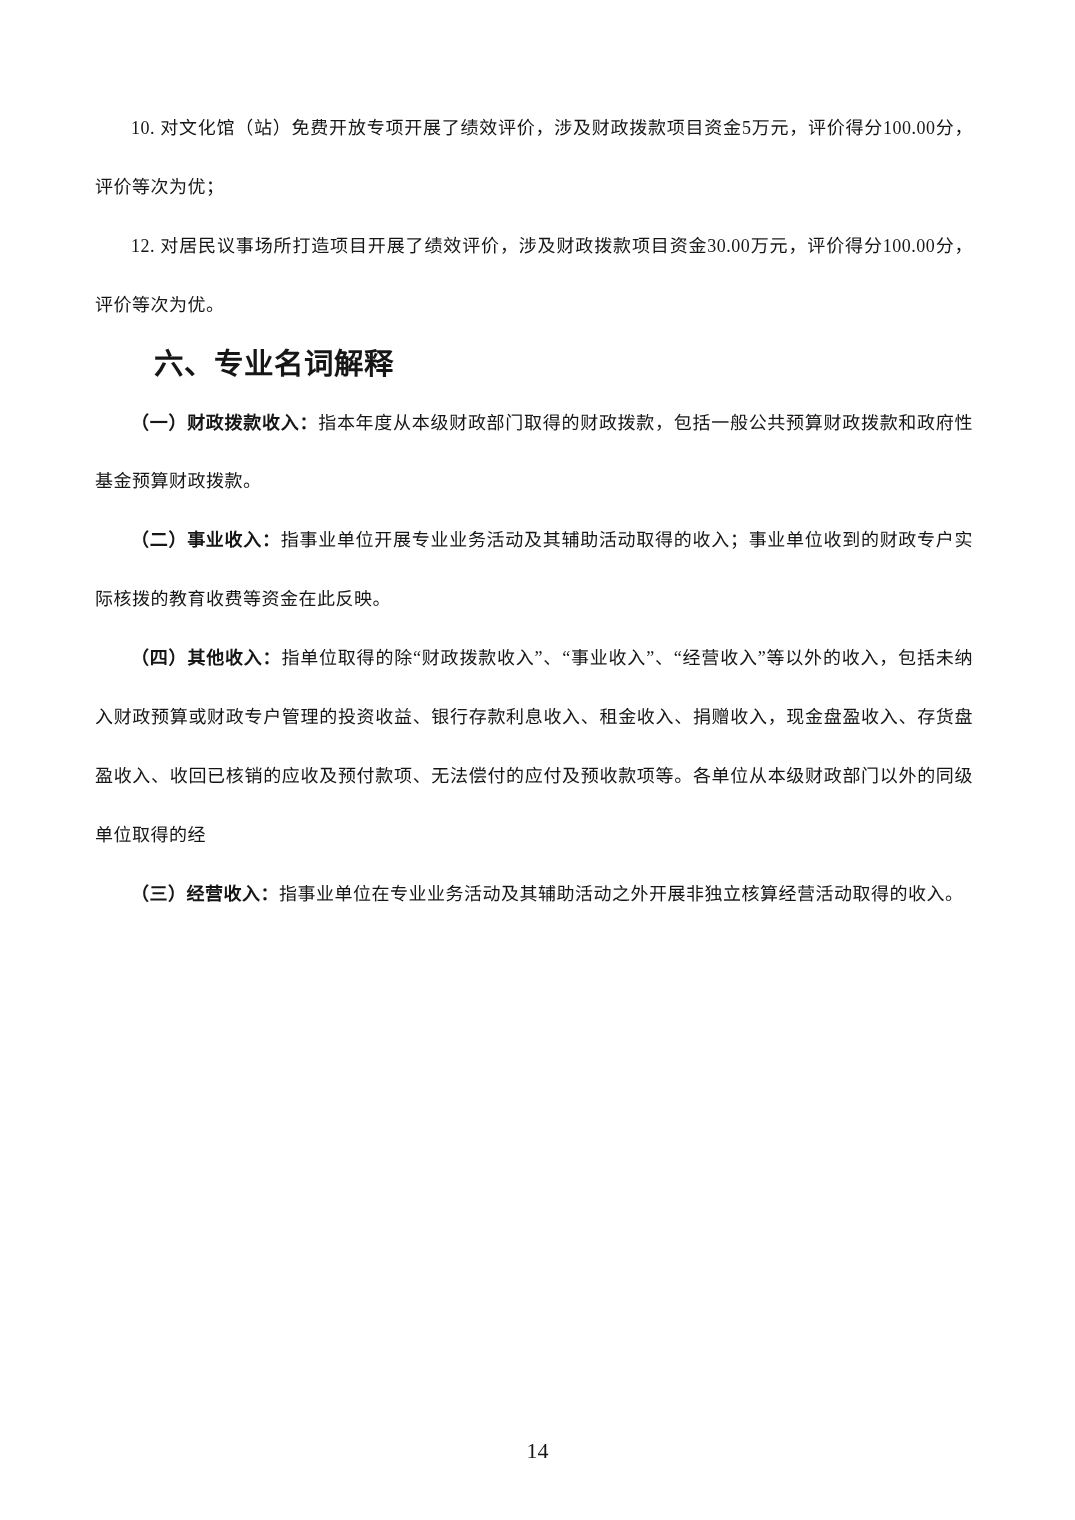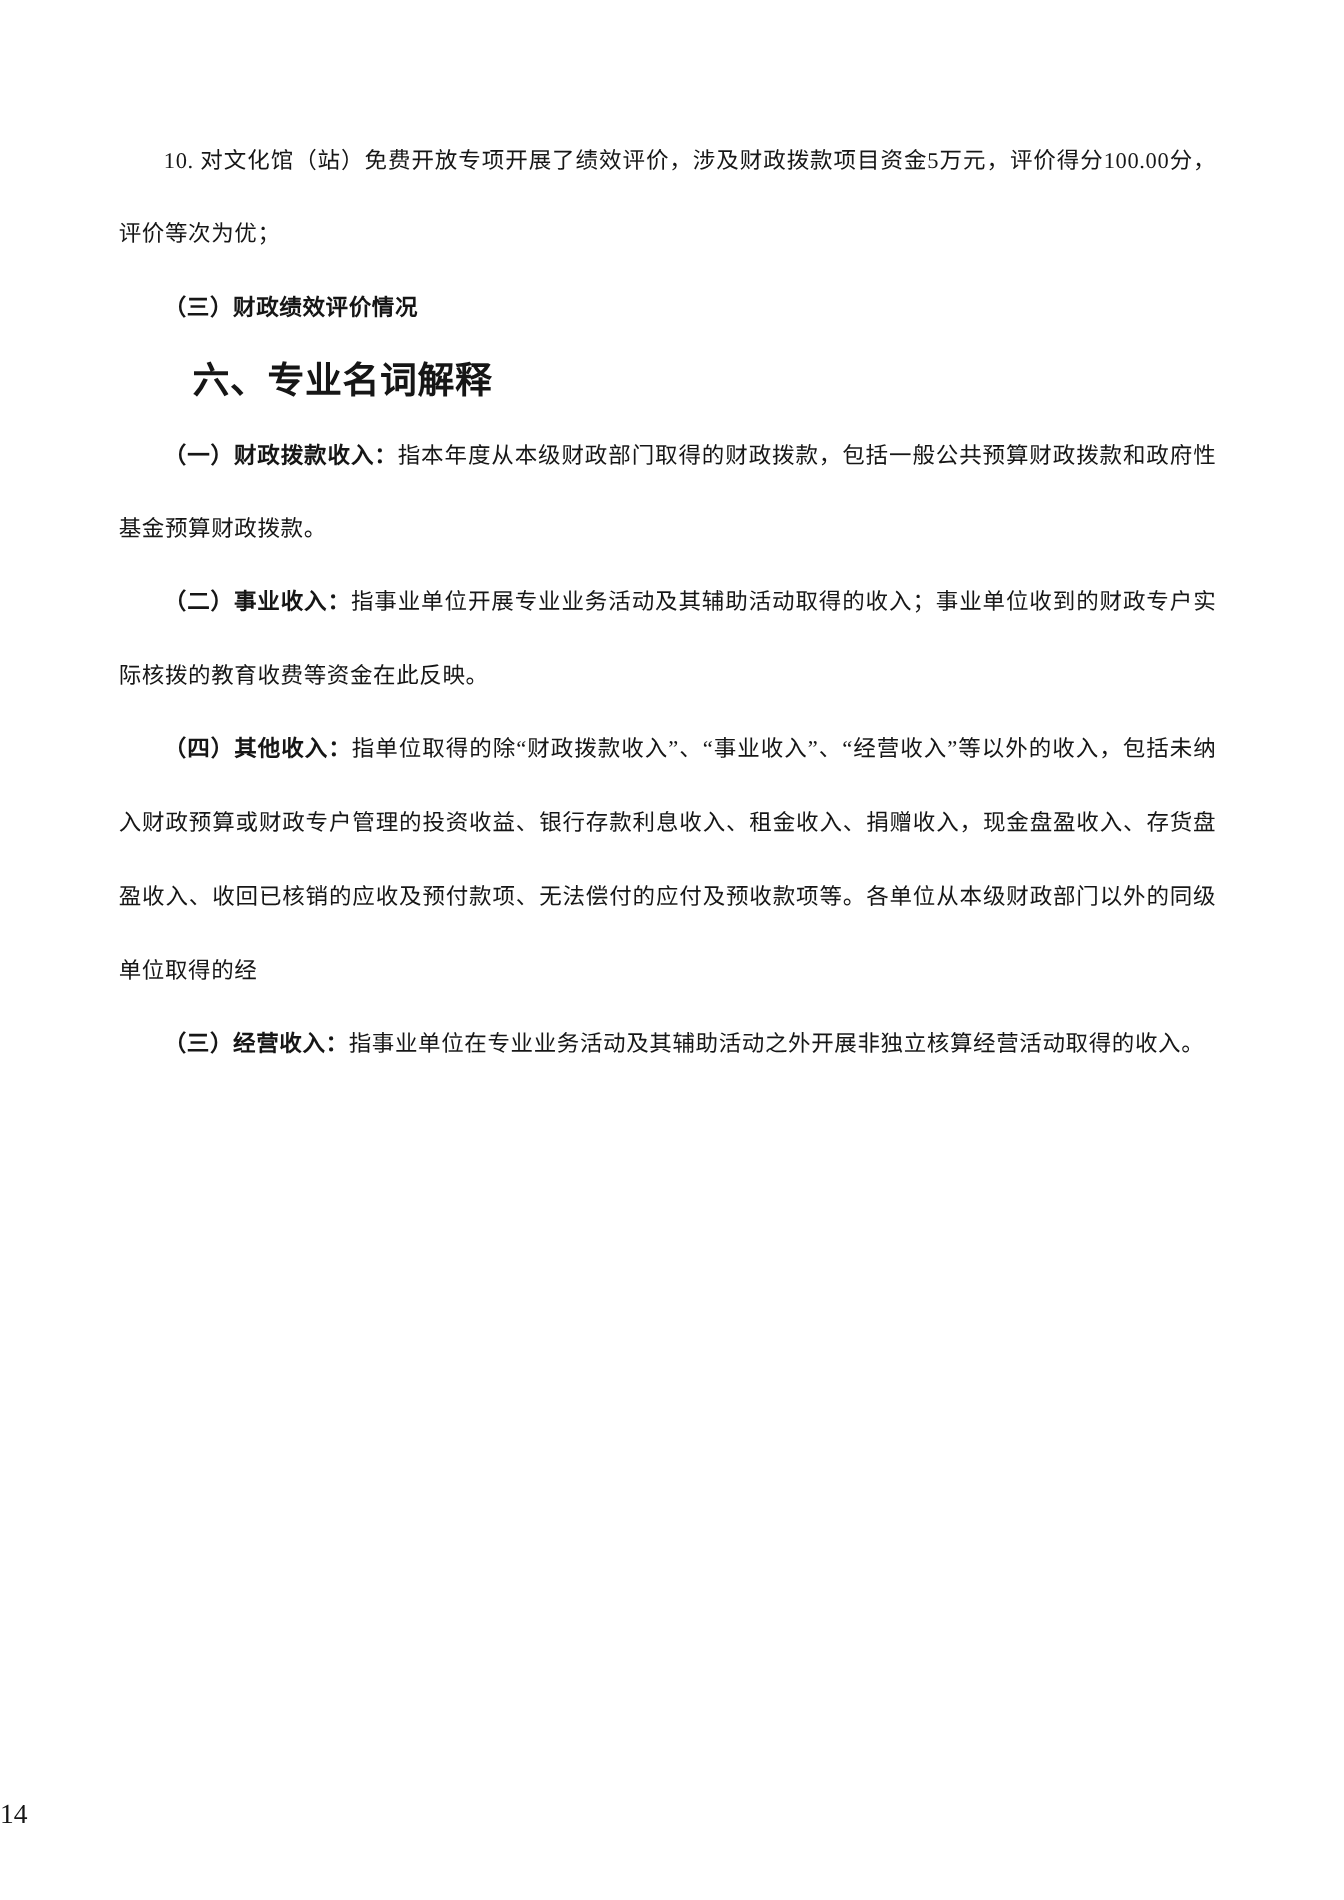--- a/index.html
+++ b/index.html
@@ -40,36 +40,36 @@
     font-size: 29.5px;
   }
   p.para b {
     font-weight: bold;
   }
   .page-footer {
     position: absolute;
     left: 0;
     top: 1436px;
     width: 100%;
-    text-align: left;
+    text-align: center;
     font-size: 22px;
     line-height: 30px;
     color: #161616;
   }
 </style>
 </head>
 <body>
 
 <div class="text-block">
 
   <p class="para"><span>10. 对文化馆（站）免费开放专项开展了绩效评价，涉及财政拨款项目资金5万元，评价得分100.00分，评价等次为优；</span></p>
 
 
+  <p class="para"><span>12. 对居民议事场所打造项目开展了绩效评价，涉及财政拨款项目资金30.00万元，评价得分100.00分，评价等次为优。</span></p>
 
-  <p class="para heading-serif"><span>（三）财政绩效评价情况</span></p>
 
 
   <p class="para heading-sans"><span>六、专业名词解释</span></p>
 
   <p class="para"><b>（一）财政拨款收入：</b><span>指本年度从本级财政部门取得的财政拨款，包括一般公共预算财政拨款和政府性基金预算财政拨款。</span></p>
 
   <p class="para"><b>（二）事业收入：</b><span>指事业单位开展专业业务活动及其辅助活动取得的收入；事业单位收到的财政专户实际核拨的教育收费等资金在此反映。</span></p>
 
   <p class="para"><b>（四）其他收入：</b><span>指单位取得的除“财政拨款收入”、“事业收入”、“经营收入”等以外的收入，包括未纳入财政预算或财政专户管理的投资收益、银行存款利息收入、租金收入、捐赠收入，现金盘盈收入、存货盘盈收入、收回已核销的应收及预付款项、无法偿付的应付及预收款项等。各单位从本级财政部门以外的同级单位取得的经</span></p>
 

